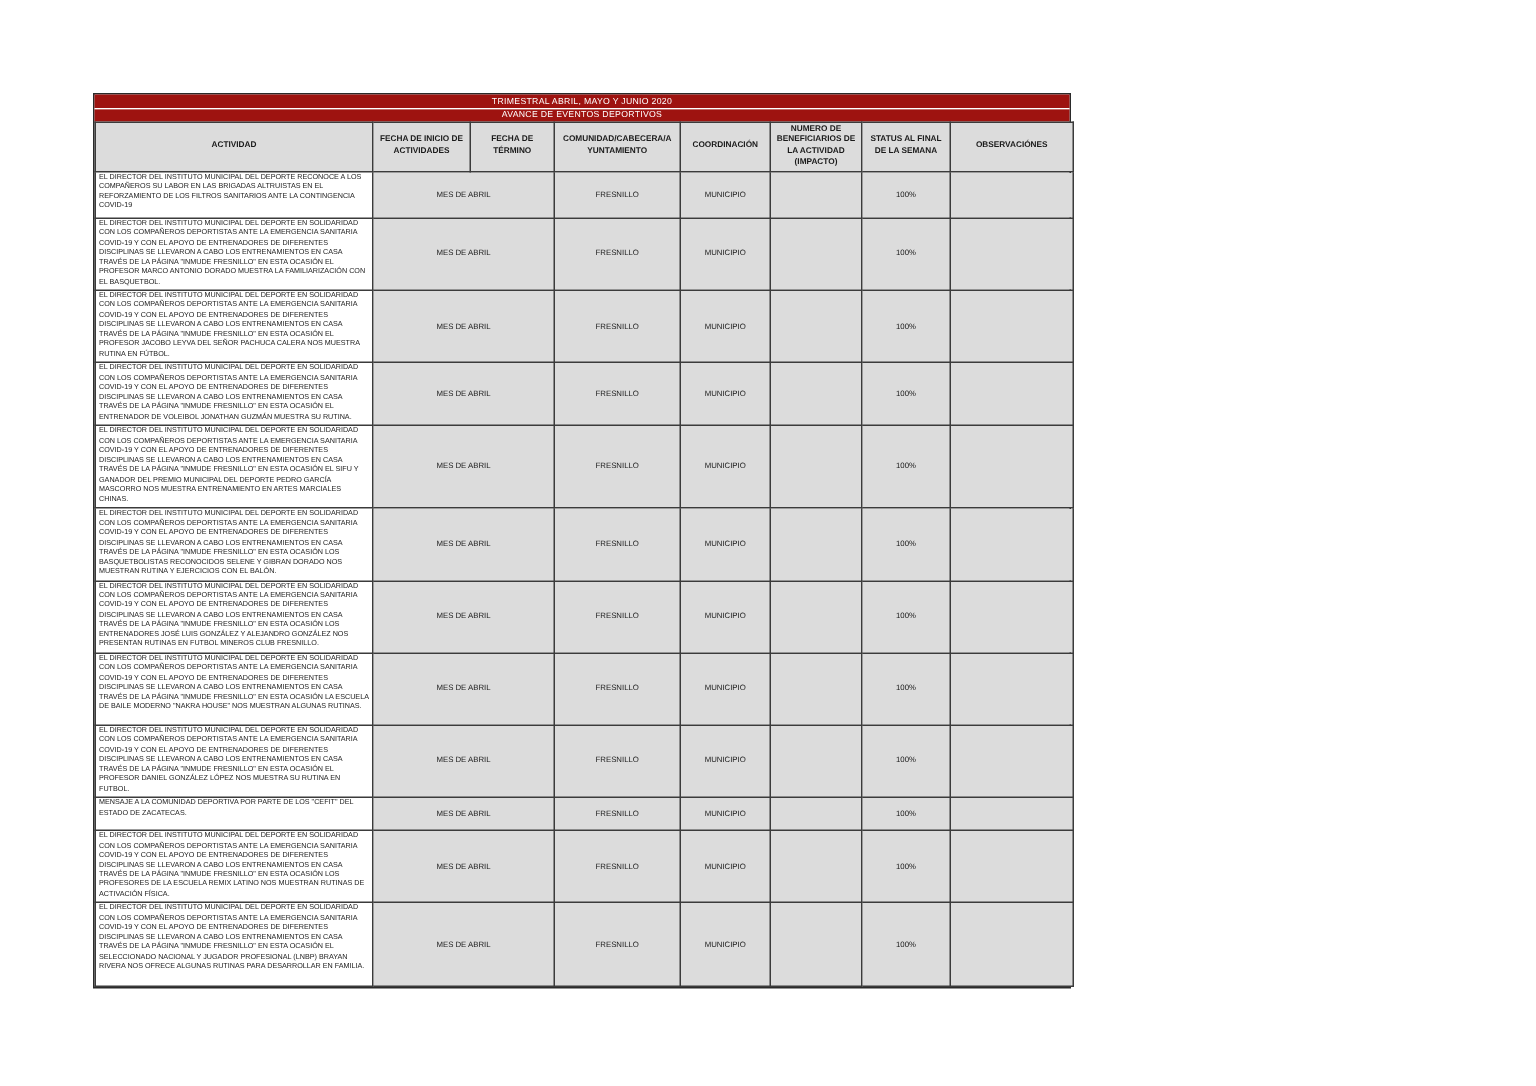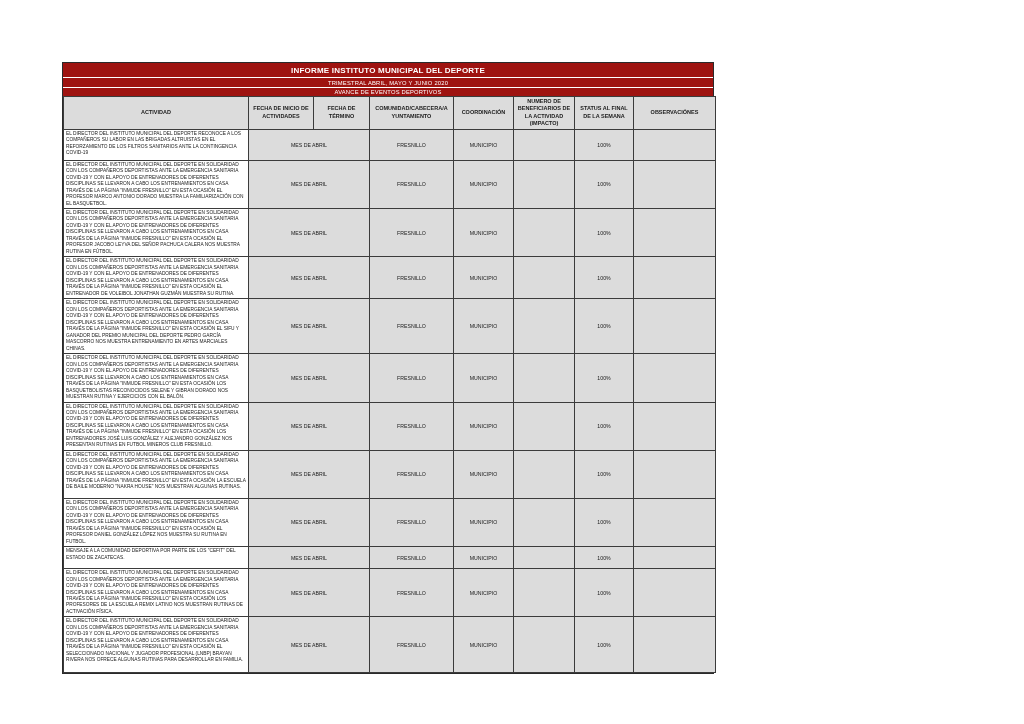--- a/index.html
+++ b/index.html
@@ -59,21 +59,20 @@
   tbody tr:nth-child(9){height:45px}
   tbody tr:nth-child(10){height:22px}
   tbody tr:nth-child(11){height:43px}
   tbody tr:nth-child(12){height:56px}
 </style>
 </head>
 <body>
 
 <div class="doc">
 
-  <div class="banner-row banner-title">INFORME INSTITUTO MUNICIPAL DEL DEPORTE</div>
   <div class="banner-row banner-sub1">TRIMESTRAL ABRIL, MAYO Y JUNIO 2020</div>
   <div class="banner-row banner-sub2">AVANCE DE EVENTOS DEPORTIVOS</div>
 
   <table>
     <colgroup>
       <col style="width:185px">
       <col style="width:65px">
       <col style="width:56px">
       <col style="width:84px">
       <col style="width:60px">

